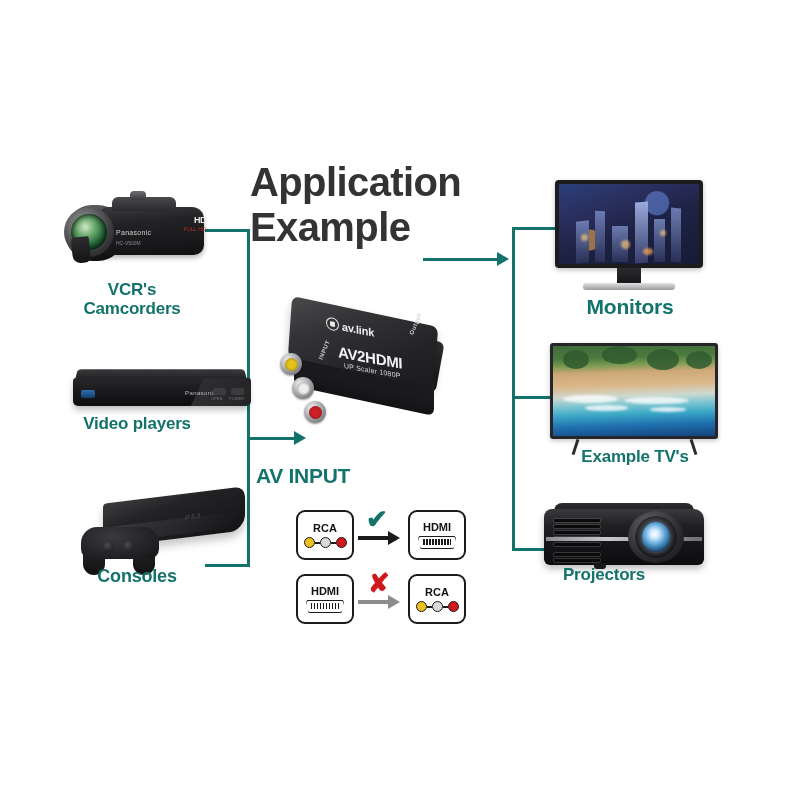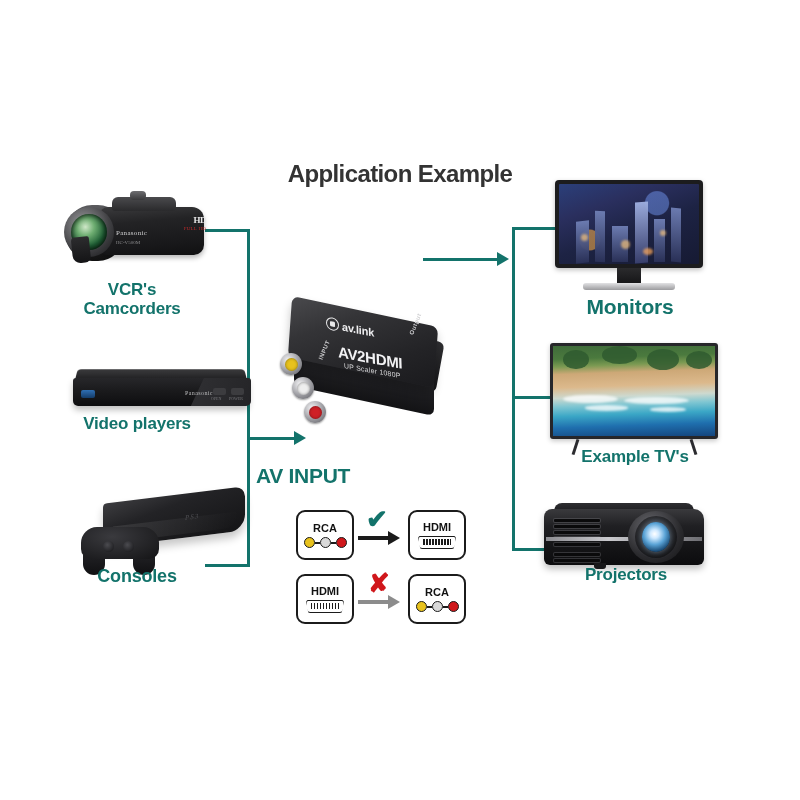--- a/index.html
+++ b/index.html
@@ -4,36 +4,36 @@
 <style>
   html,body{margin:0;padding:0;background:#ffffff;}
   body{width:800px;height:800px;position:relative;overflow:hidden;
        font-family:"Liberation Sans",sans-serif;color:#111;}
   #stage{position:absolute;left:0;top:0;width:800px;height:800px;}
 
   .lbl{position:absolute;font-weight:bold;color:#13736b;text-align:center;
        line-height:1.12;letter-spacing:-0.2px;}
   .lbl.t2{line-height:1.1;}
 
-  #title{position:absolute;left:250px;top:160px;width:300px;text-align:center;
-         font-size:24px;font-weight:bold;color:#333333;letter-spacing:-0.6px;
+  #title{position:absolute;left:250px;top:160px;width:300px;text-align:left;
+         font-size:40px;font-weight:bold;color:#333333;letter-spacing:-0.6px;
          font-family:"Liberation Sans",sans-serif;}
 
   .flowtext{position:absolute;font-size:21px;font-weight:bold;color:#13736b;
             letter-spacing:-0.3px;}
 
   
   .line{position:absolute;background:#13736b;}
   .vline{width:3px;}
   .hline{height:3px;}
   .arrowhead{position:absolute;width:0;height:0;border-style:solid;}
   .ah-right{border-width:7px 0 7px 12px;border-color:transparent transparent transparent #13736b;}
 
   
-  .device{position:absolute;font-family:Liberation Serif, serif;}
+  .device{position:absolute;}
 
   
   .cam-body{position:absolute;left:40px;top:22px;width:104px;height:48px;
      background:linear-gradient(175deg,#3b3b3d 0%,#232325 32%,#18181a 75%,#101011 100%);
      border-radius:8px 12px 10px 8px;box-shadow:0 3px 5px rgba(0,0,0,.28);}
   .cam-top{position:absolute;left:52px;top:12px;width:64px;height:14px;
      background:linear-gradient(180deg,#4a4a4d,#2a2a2c);border-radius:6px 6px 3px 3px;}
   .cam-knob{position:absolute;left:70px;top:6px;width:16px;height:9px;
      background:linear-gradient(180deg,#6d6d70,#39393b);border-radius:4px;}
   .cam-barrel{position:absolute;left:6px;top:20px;width:58px;height:56px;
@@ -307,21 +307,21 @@
       <div class="vent" style="top:34px;"></div>
       <div class="vent" style="top:44px;"></div>
       <div class="vent" style="top:50px;"></div>
     </div>
     <div class="pj-stripe"></div>
     <div class="pj-lensouter"></div>
     <div class="pj-lensmid"></div>
     <div class="pj-lens"></div>
     <div class="pj-foot" style="left:54px;"></div>
   </div>
-  <div class="lbl" style="left:536px;top:565px;width:180px;font-size:17px;">
+  <div class="lbl" style="left:514px;top:565px;width:180px;font-size:17px;">
     <div>Projectors</div>
   </div>
 
   <div id="converter">
     <div class="cv-side"></div>
     <div class="cv-front"></div>
     <div class="cv-top"></div>
 
     <div class="cv-logo">
       <span class="cv-logo-mark">

